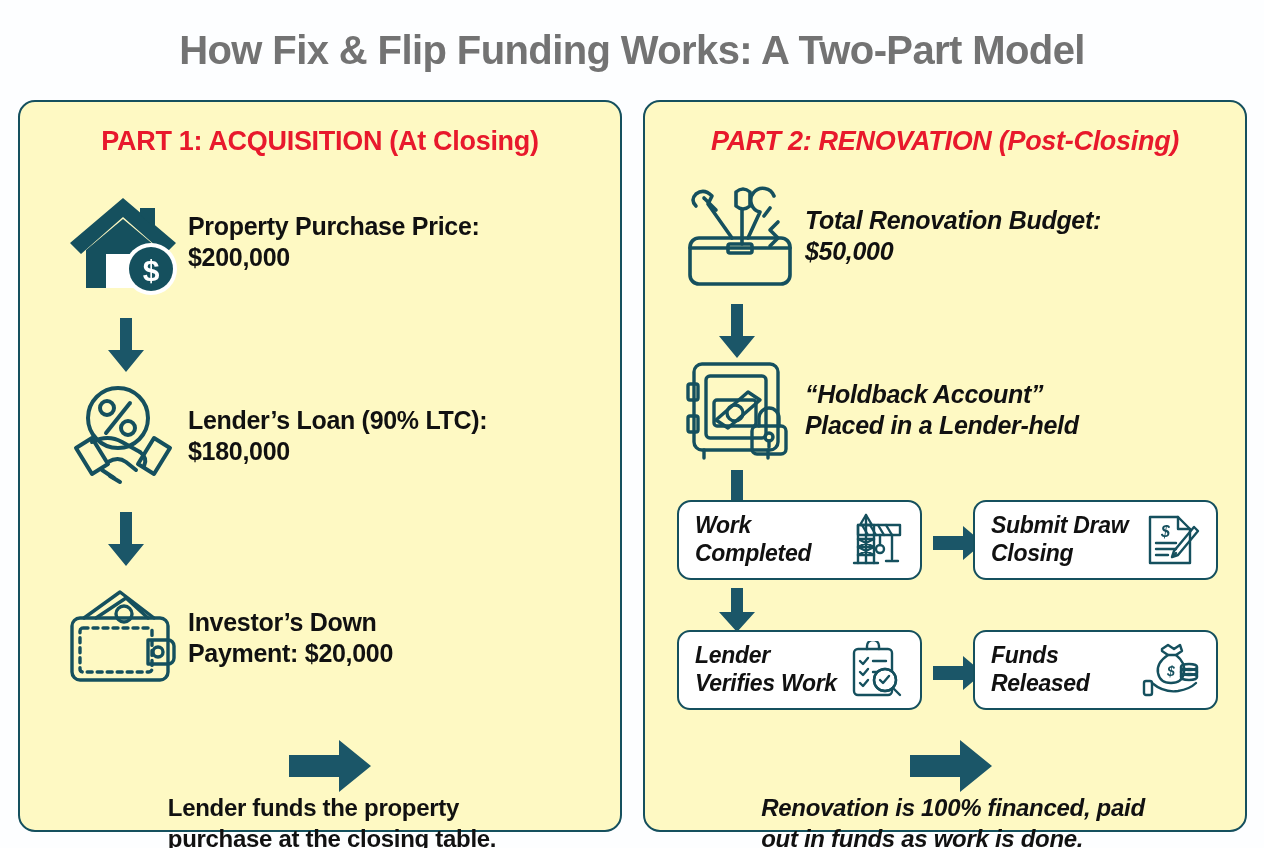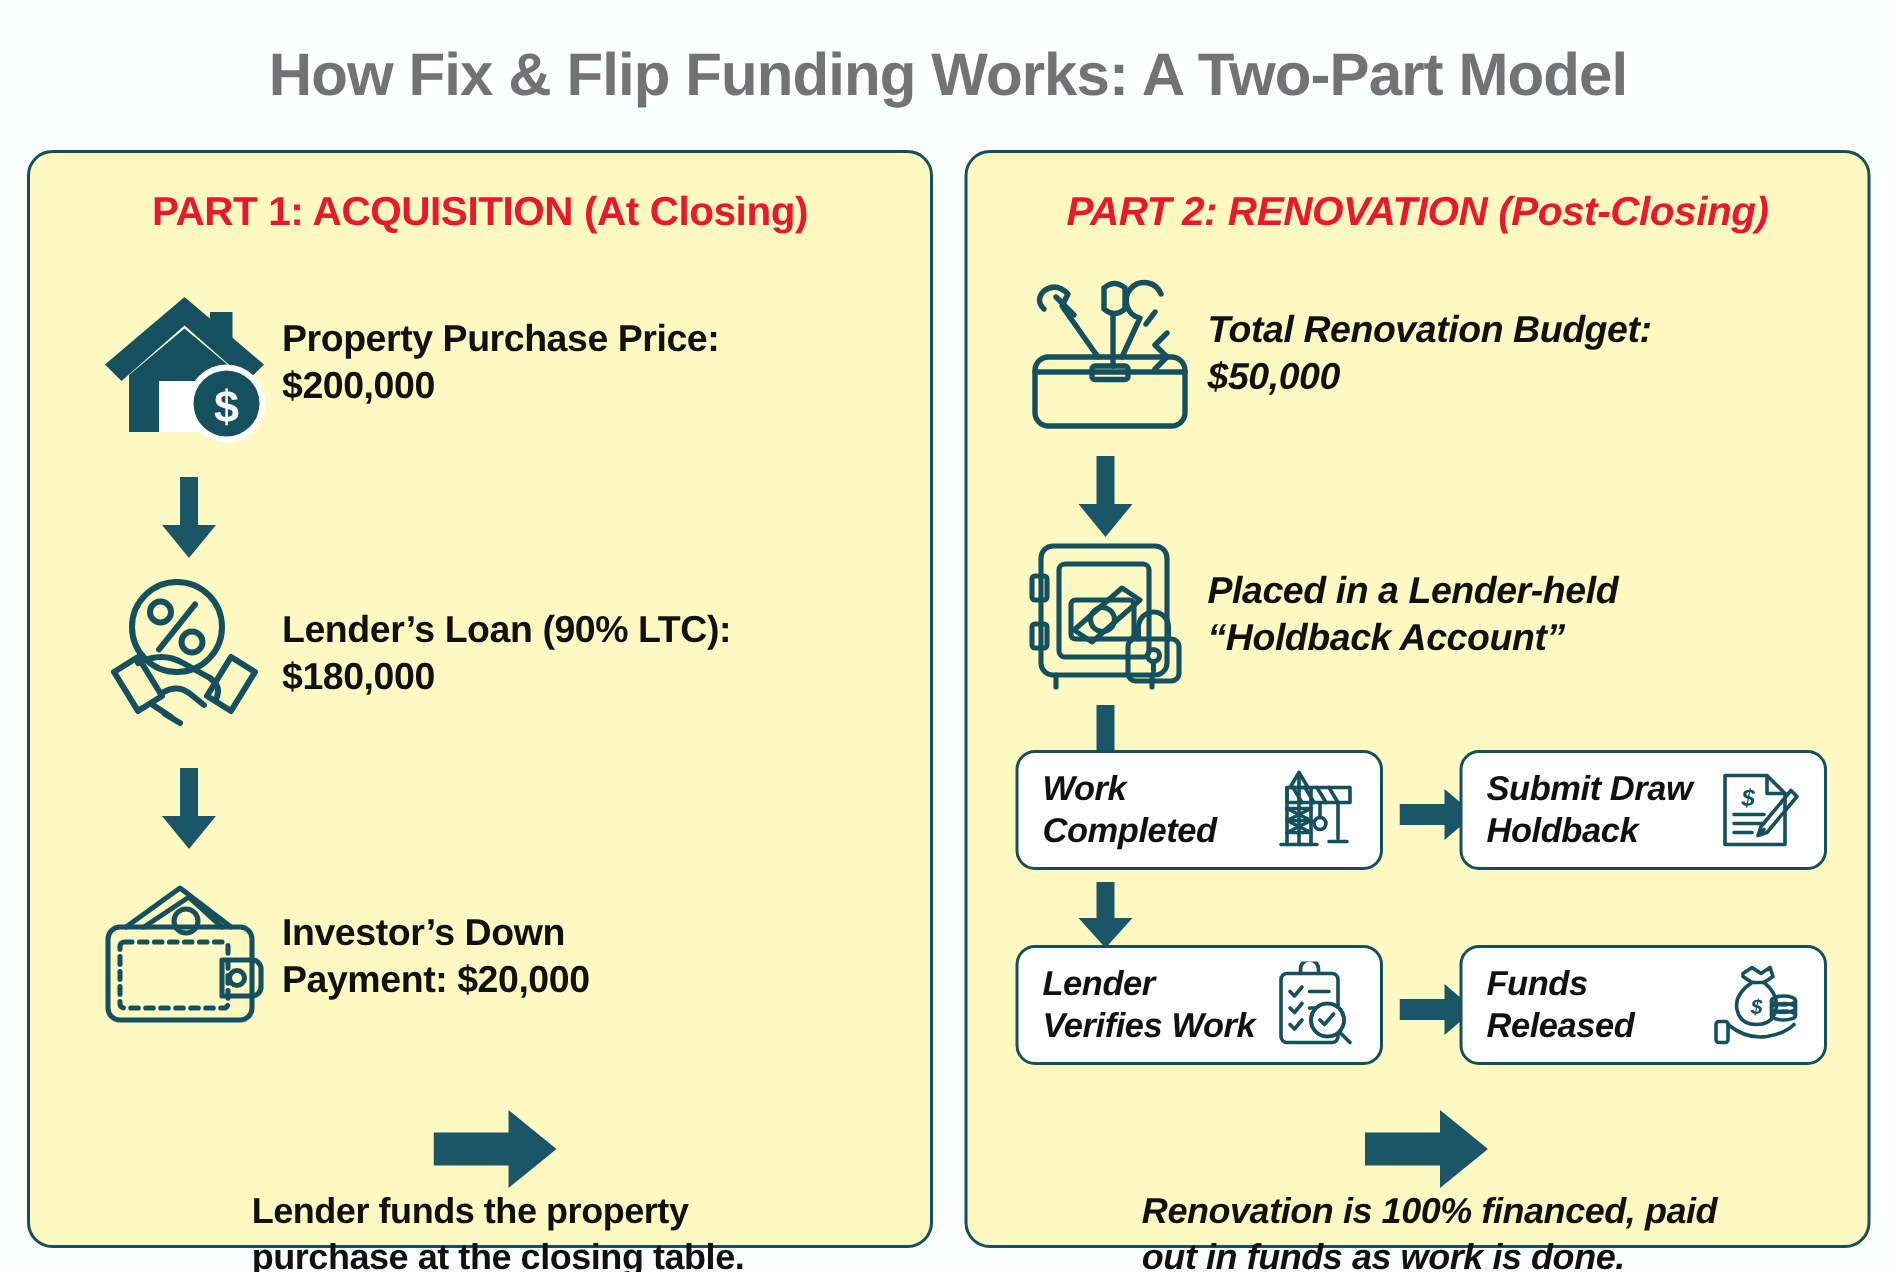--- a/index.html
+++ b/index.html
@@ -294,32 +294,32 @@
             <rect x="36" y="44" width="42" height="26" rx="3"></rect>
             <circle cx="57" cy="57" r="8"></circle>
             <rect x="74" y="70" width="34" height="28" rx="5"></rect>
             <path d="M81 70 v-8 a10 10 0 0 1 20 0 v8"></path>
             <circle cx="91" cy="81" r="4"></circle>
             <path d="M91 85 v6"></path>
           </g>
         </svg>
       </div>
       <div class="step-text">
+        <div>“Holdback Account”</div>
         <div>Placed in a Lender-held</div>
-        <div>“Holdback Account”</div>
       </div>
     </div>
 
     <div class="down-arrow" style="top:368px; left:72px;">
       <svg class="ico" width="40" height="54" viewBox="0 0 40 54">
         <path d="M14 0 H26 V32 H38 L20 54 L2 32 H14 Z" fill="#1b5668"></path>
       </svg>
     </div>
 
-    <div class="proc-box" style="top:398px; left:32px; width:245px; height:80px;">
+    <div class="proc-box" style="top:398px; left:32px; width:245px; height:80px;border-radius:14px;">
       <div class="proc-label">
         <div>Work</div>
         <div>Completed</div>
       </div>
       <div class="proc-icon">
         <svg class="ico" width="58" height="58" viewBox="0 0 58 58">
           <g fill="none" stroke="#15505e" stroke-width="2.4" stroke-linecap="round" stroke-linejoin="round">
             <path d="M14 14 L20 4 L26 14 Z"></path>
             <path d="M20 4 L20 52"></path>
             <path d="M12 14 H54 V24 H12 Z"></path>
@@ -338,21 +338,21 @@
 
     <div class="side-arrow" style="top:424px; left:288px;">
       <svg class="ico" width="50" height="34" viewBox="0 0 50 34">
         <path d="M0 10 H30 V0 L50 17 L30 34 V24 H0 Z" fill="#1b5668"></path>
       </svg>
     </div>
 
     <div class="proc-box" style="top:398px; left:328px; width:245px; height:80px;">
       <div class="proc-label">
         <div>Submit Draw</div>
-        <div>Holdback</div>
+        <div>Closing</div>
       </div>
       <div class="proc-icon">
         <svg class="ico" width="58" height="58" viewBox="0 0 58 58">
           <g fill="none" stroke="#15505e" stroke-width="2.4" stroke-linecap="round" stroke-linejoin="round">
             <path d="M8 6 H36 L48 18 V52 H8 Z"></path>
             <path d="M36 6 V18 H48"></path>
             <text x="19" y="26" font-family="'Liberation Sans', sans-serif" font-size="16" font-weight="700" fill="#15505e" stroke="none">$</text>
             <path d="M14 32 H34 M14 38 H34 M14 44 H26"></path>
             <path d="M52 16 L56 20 L36 44 L30 46 L32 40 Z" fill="none"></path>
             <path d="M31 45 L34 42"></path>

